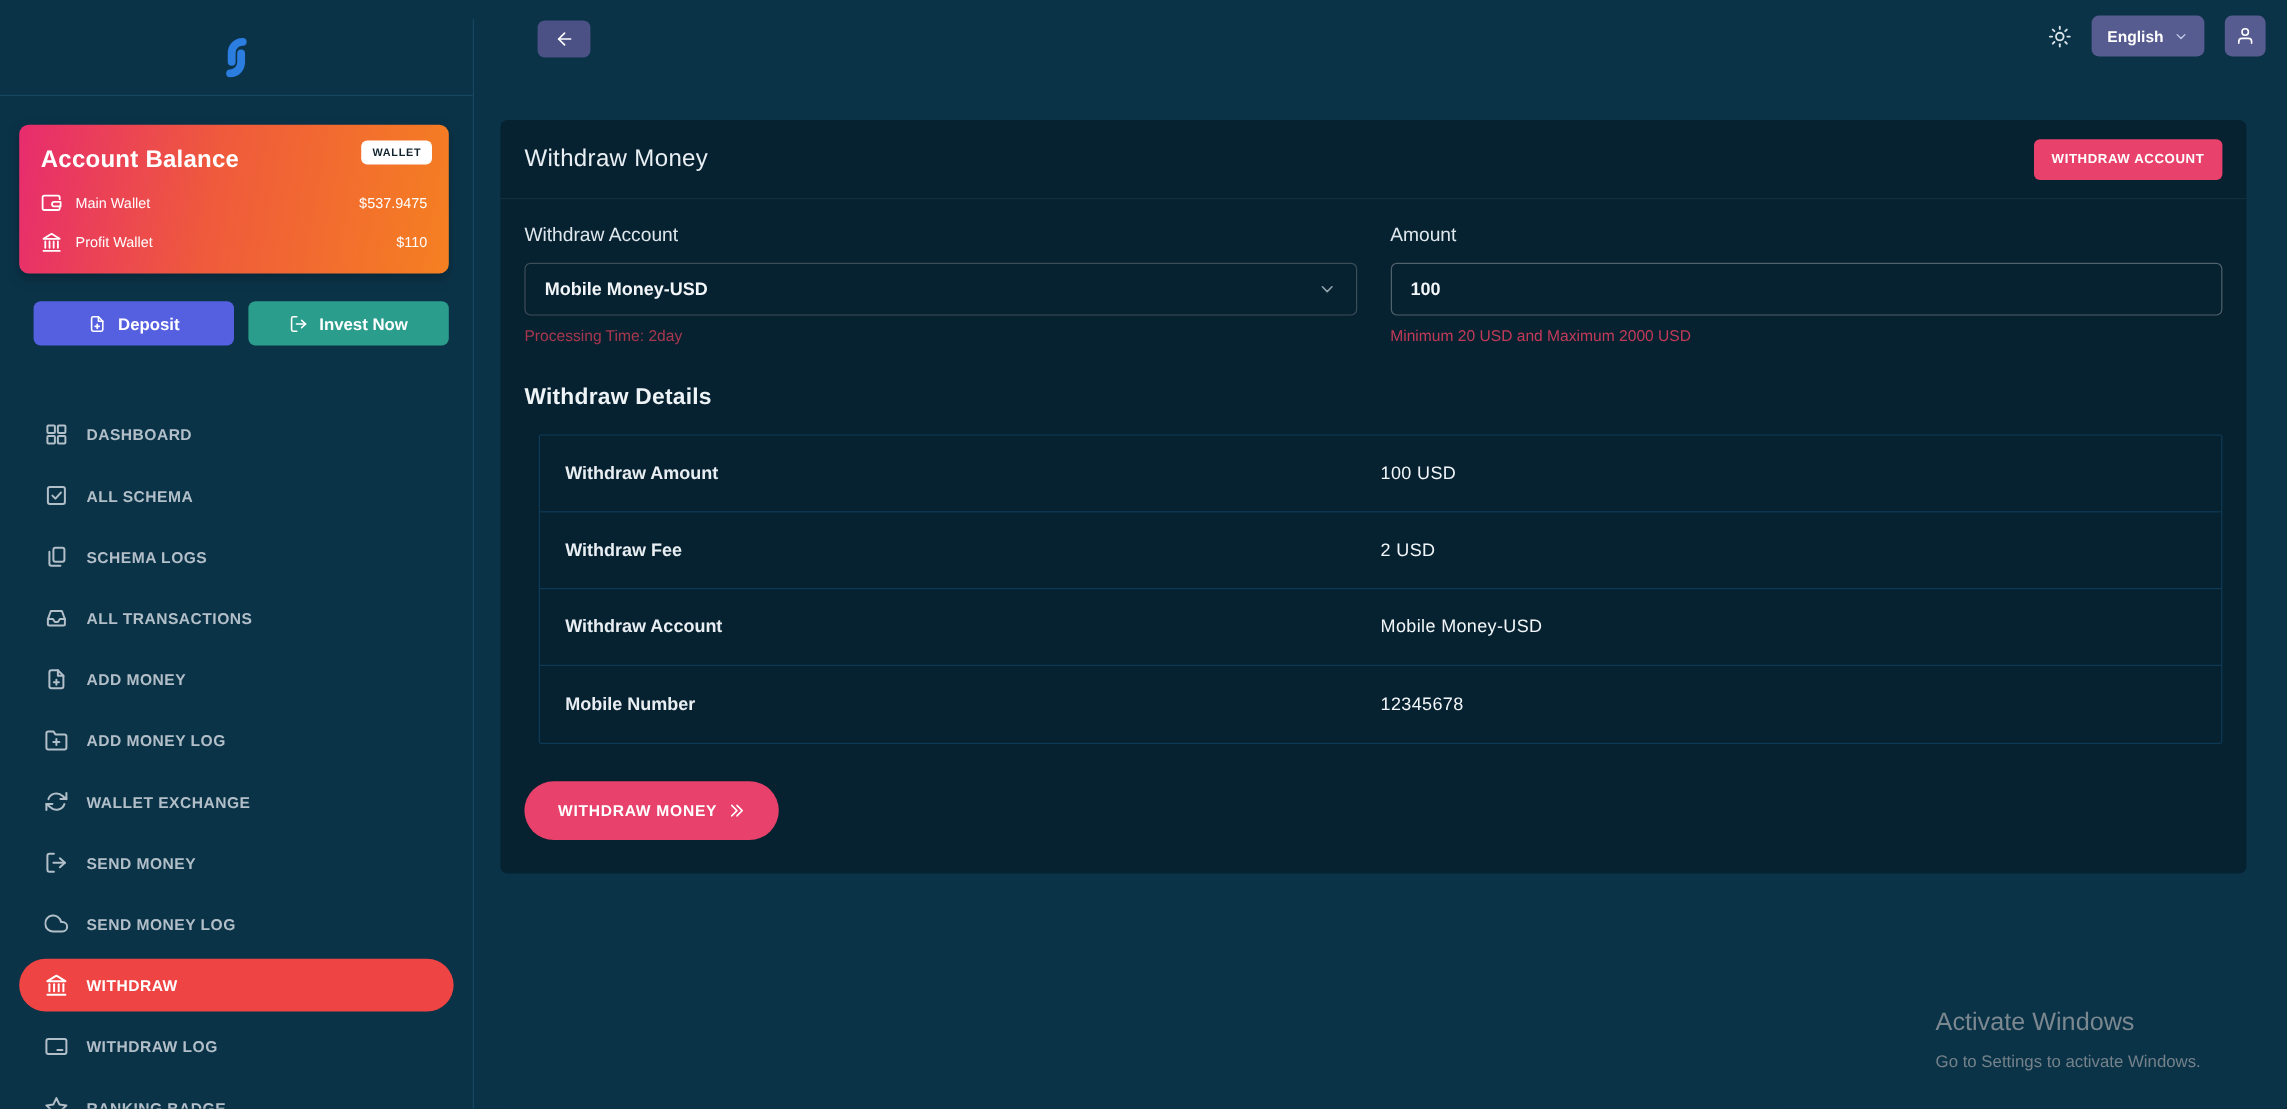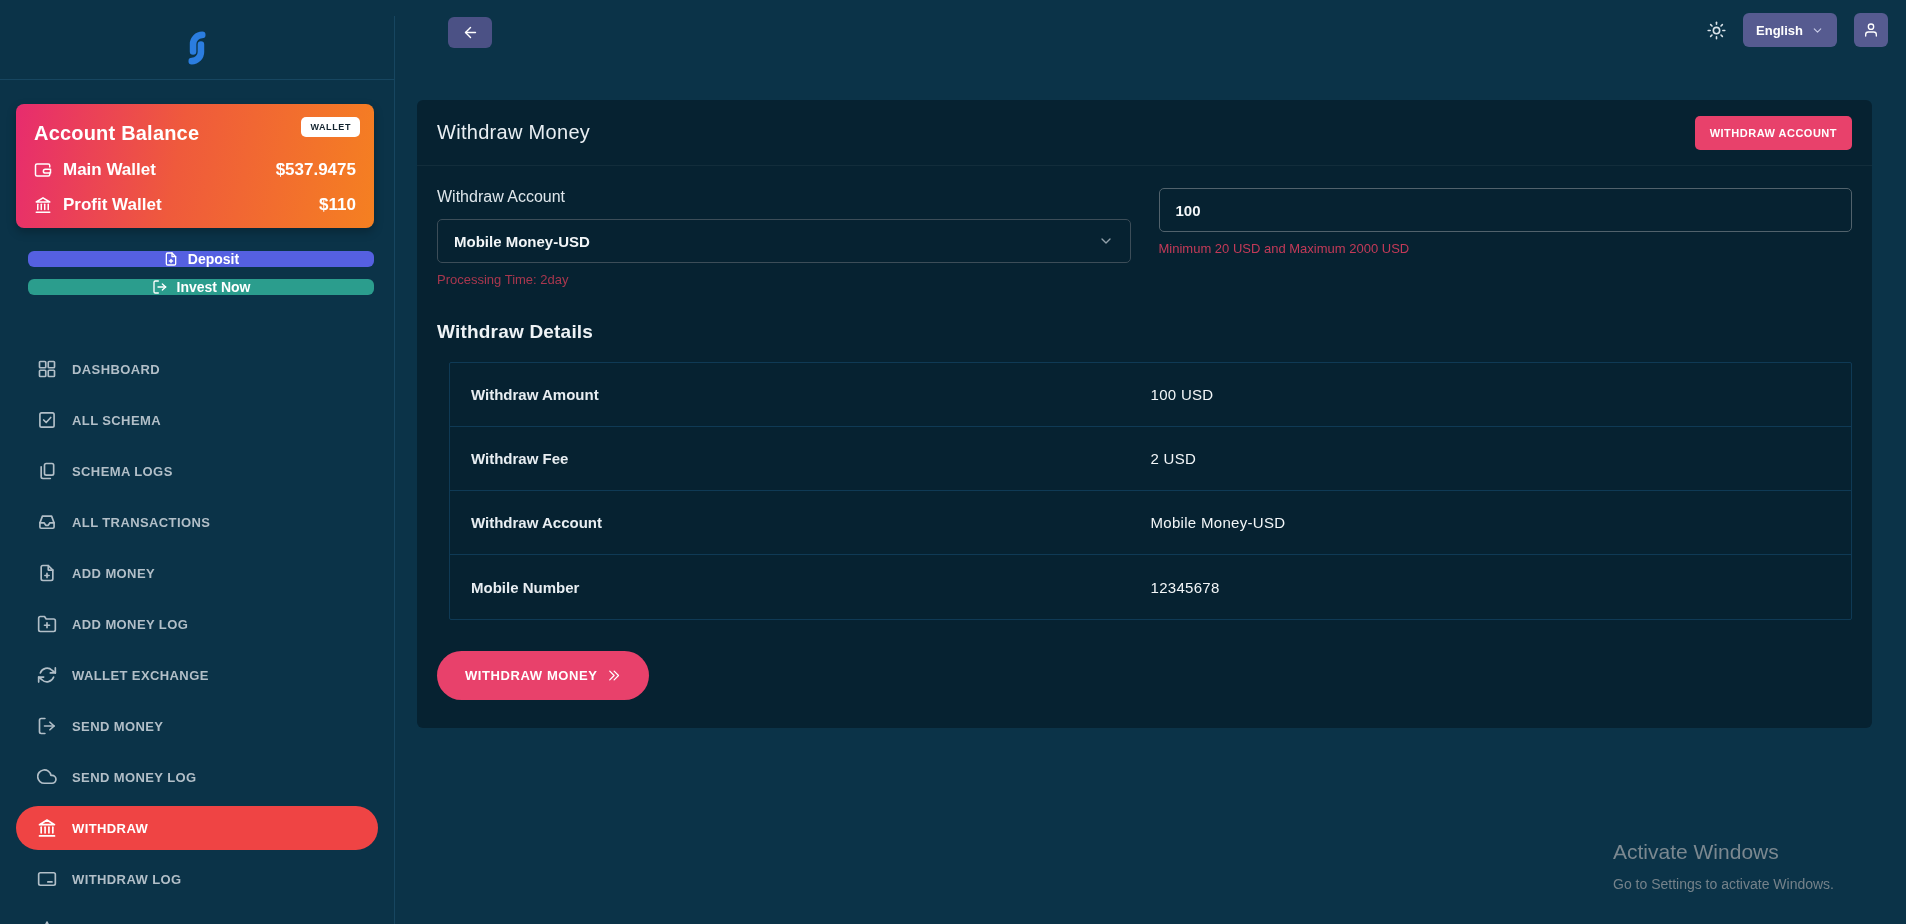--- a/index.html
+++ b/index.html
@@ -30,27 +30,27 @@
     box-shadow:0 4px 10px rgba(0,0,0,.25);
   }
   .balance-title { font-size:20px; font-weight:700; color:#fff; letter-spacing:.2px; }
   .wallet-badge {
     position:absolute; top:13px; right:14px; background:#fff; color:#13242f;
     font-size:9px; font-weight:700; letter-spacing:.6px;
     padding:5px 9px; border-radius:5px;
   }
   .balance-row {
     display:flex; align-items:center; margin-top:15px;
-    font-size:17px; font-weight:700; color:#fff;
+    font-size:12px; font-weight:400; color:#fff;
   }
   .balance-row .b-icon { width:18px; height:18px; margin-right:11px; color:#fff; }
   .balance-row .b-icon svg { width:18px; height:18px; }
   .balance-row .b-value { margin-left:auto; }
 
-  .action-row { display:flex; gap:12px; margin:23px 20px 0 28px;flex-direction:column; }
+  .action-row { display:flex; gap:12px; margin:23px 20px 0 28px; }
   .action-btn {
     flex:1; height:37px; border:none; border-radius:6px; cursor:pointer;
     color:#fff; font-family:inherit; font-size:14px; font-weight:700;
     display:flex; align-items:center; justify-content:center; gap:9px;
   }
   .action-btn svg { width:16px; height:16px; }
 
   .menu { margin-top:52px; padding:0 16px; }
   .menu-item {
     height:44px; margin-bottom:7px; display:flex; align-items:center;
@@ -387,20 +387,21 @@
         <span class="sel-text">Mobile Money-USD</span>
         <span class="sel-chevron">
             <svg viewBox="0 0 24 24" fill="none" stroke="currentColor" stroke-width="2" stroke-linecap="round" stroke-linejoin="round">
               <polyline points="6 9 12 15 18 9"></polyline>
             </svg>
           </span>
       </div>
       <div class="hint processing">Processing Time: 2day</div>
     </div>
     <div class="form-col">
+      <div class="form-label">Amount</div>
       <input class="amount-input" type="text" value="100" style="">
       <div class="hint minmax">Minimum 20 USD and Maximum 2000 USD</div>
     </div>
   </div>
 
   <div class="details-title">Withdraw Details</div>
 
   <div class="details-table" id="details-table">
       <div class="dt-row">
         <span class="dt-label">Withdraw Amount</span>

